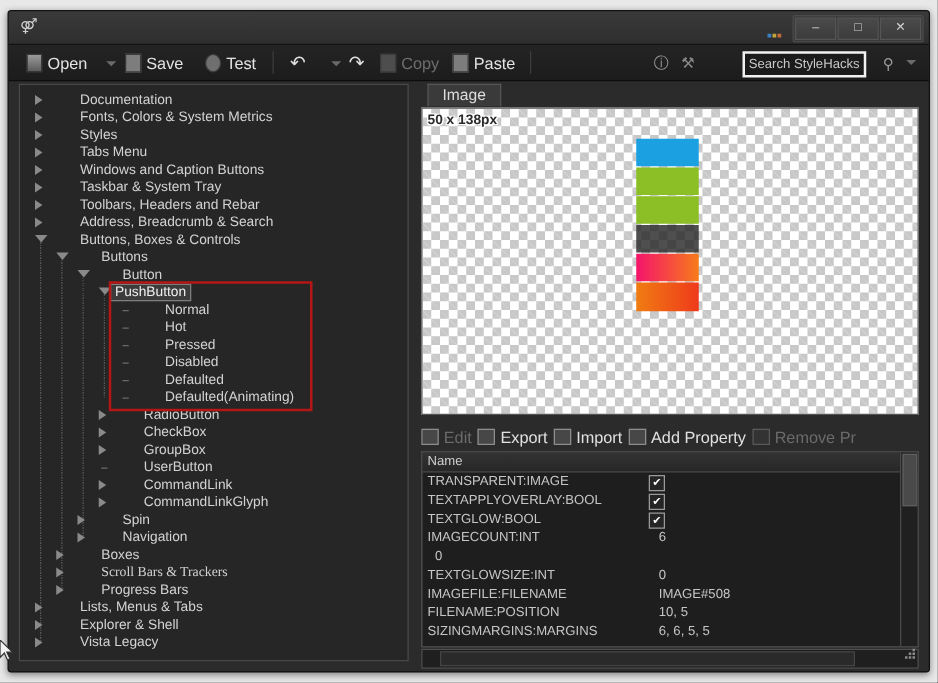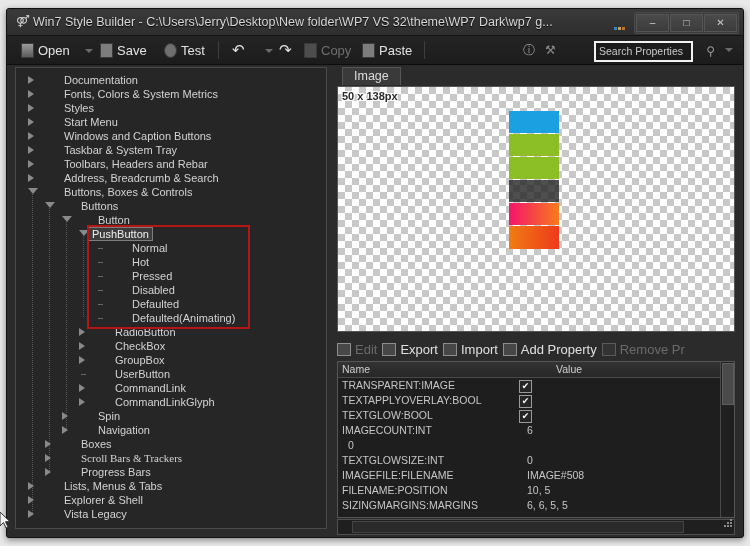--- a/index.html
+++ b/index.html
@@ -97,21 +97,20 @@
   .grip i{position:absolute;width:2px;height:2px;background:#8a8a8a;}
   .cursor{position:absolute;left:0px;top:512px;width:12px;height:18px;}
 </style>
 </head>
 <body>
 
 <div class="app">
 
   <div class="titlebar">
     <div class="title-ico">⚤</div>
-    <div class="title-txt">Win7 Style Builder - C:\Users\Jerry\Desktop\New folder\WP7 VS 32\theme\WP7 Dark\wp7 g...</div>
     <div class="dots">
       <i style="background:#3b7fc4"></i>
         <i style="background:#c4a53b"></i>
         <i style="background:#c46a3b"></i>
     </div>
     <div class="wctrls">
       <div class="wbtn">–</div>
       <div class="wbtn">□</div>
       <div class="wbtn">✕</div>
     </div>
@@ -143,21 +142,21 @@
     <div class="tb" style="left:355px">
       <span class="gl" style="background:#7d7d7d;border:1px solid #3a3a3a"></span>
       <span>Paste</span>
     </div>
     <div class="sep" style="left:417px"></div>
 
     <div class="tb" style="left:516px;color:#9d9d9d;font-size:12px">ⓘ</div>
     <div class="tb" style="left:538px;color:#8a8a8a;font-size:12px">⚒</div>
 
     <div class="srchbox">
-      <span>Search Properties</span>
+      <span>Search StyleHacks</span>
     </div>
     <div class="srch-ico">⚲</div>
     <div class="caret srch-ar"></div>
   </div>
 
   <div class="tree">
     <div id="tree-lines">
         <div class="vline" style="left: 16px; top: 124px; height: 322px;"></div>
         <div class="vline" style="left: 33px; top: 138px; height: 266px;"></div>
         <div class="vline" style="left: 50px; top: 152px; height: 210px;"></div>
@@ -179,21 +178,21 @@
         <div class="node" style="top: 33px; position: absolute;">
           <div class="tw" style="left: 12px;">
             <div class="tri-r"></div>
           </div>
           <span class="lbl" style="left: 24px;">Styles</span>
         </div>
         <div class="node" style="top: 47px; position: absolute;">
           <div class="tw" style="left: 12px;">
             <div class="tri-r"></div>
           </div>
-          <span class="lbl" style="left: 24px;">Start Menu</span>
+          <span class="lbl" style="left: 24px;">Tabs Menu</span>
         </div>
         <div class="node" style="top: 61px; position: absolute;">
           <div class="tw" style="left: 12px;">
             <div class="tri-r"></div>
           </div>
           <span class="lbl" style="left: 24px;">Windows and Caption Buttons</span>
         </div>
         <div class="node" style="top: 75px; position: absolute;">
           <div class="tw" style="left: 12px;">
             <div class="tri-r"></div>
@@ -383,21 +382,20 @@
       </div>
       <div class="it dim">
         <span class="ico" style="border-color:#5a5a5a;background:#333"></span>
         <span>Remove Pr</span>
       </div>
     </div>
 
     <div class="grid">
       <div class="ghead">
         <div class="gh" style="width:210px">Name</div>
-        <div class="gh" style="width:170px">Value</div>
       </div>
       <div id="grid-rows">
           <div class="grow">
             <div class="gc" style="width: 175px;">TRANSPARENT:IMAGE</div>
             <div style="width: 185px;">
               <div class="chk">✔</div>
             </div>
           </div>
           <div class="grow">
             <div class="gc" style="width: 175px;">TEXTAPPLYOVERLAY:BOOL</div>

